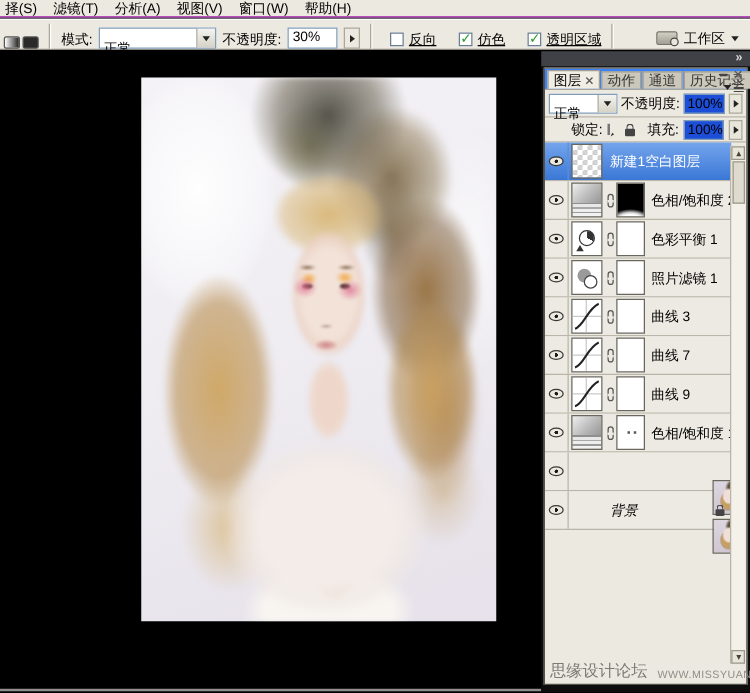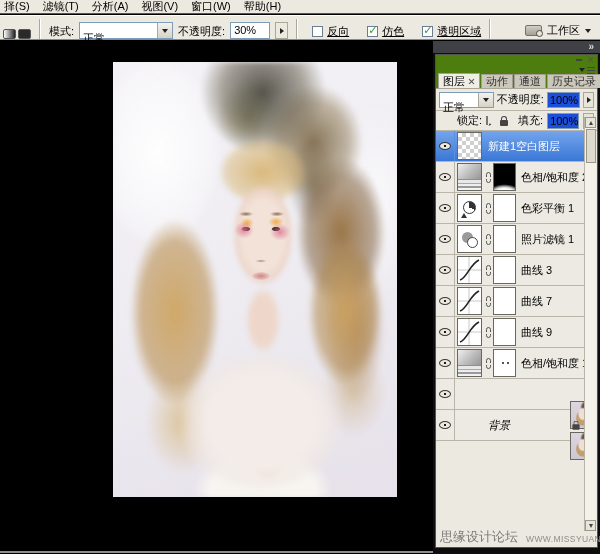--- a/index.html
+++ b/index.html
@@ -87,21 +87,21 @@
     radial-gradient(7px 2px at 148px 199px, rgba(130,85,70,.6), transparent 80%),
     radial-gradient(11px 5px at 148px 214px, rgba(200,120,120,.85), rgba(215,150,150,.4) 68%, transparent 82%); }
 
   
   .dock { position:absolute; left:433px; top:0; width:167px; height:513px; background:#0d0d0d; }
   .dock-head { height:12px; background:#3f4147; display:flex; justify-content:flex-end; align-items:center;
                padding:0 5px; color:#d9d9d9; font-size:10px; font-weight:bold; letter-spacing:1px; line-height:10px; }
   .panel { position:absolute; left:2px; top:13px; width:163px; height:494px; background:#ece9e1;
            border:1px solid #55534b; }
 
-  .tabrow { height:34px; background:#4d7c0f; border-bottom:1px solid #a9a599; display:flex;
+  .tabrow { height:17px; background:#3b82f6; border-bottom:1px solid #a9a599; display:flex;
             align-items:flex-end; padding:2px 2px 0; position:relative; }
   .tab { height:14px; padding:0 4px; background:#cbc7ba; border:1px solid #a29e92; border-bottom:none;
          margin-right:1px; display:flex; align-items:center; gap:3px; color:#333; white-space:nowrap; }
   .tab.active { background:#f0ede5; height:15px; color:#000; }
   .i-x { position:relative; width:7px; height:7px; flex:none; }
   .i-x::before, .i-x::after { content:''; position:absolute; left:0; top:3px; width:7px; height:1px; background:#555; }
   .i-x::before { transform:rotate(45deg); } .i-x::after { transform:rotate(-45deg); }
   .winctl { position:absolute; top:1px; right:3px; display:flex; gap:5px; align-items:center; }
   .i-min { width:6px; height:2px; background:#444; }
   .panel-menu { position:absolute; top:10px; right:2px; display:flex; align-items:center; gap:2px; }

